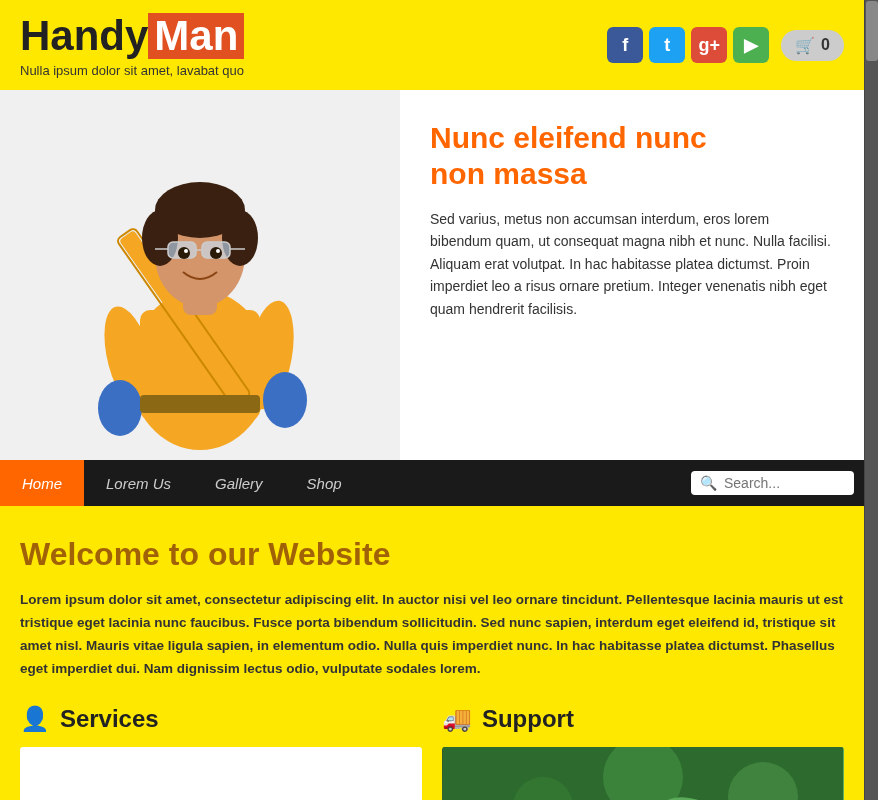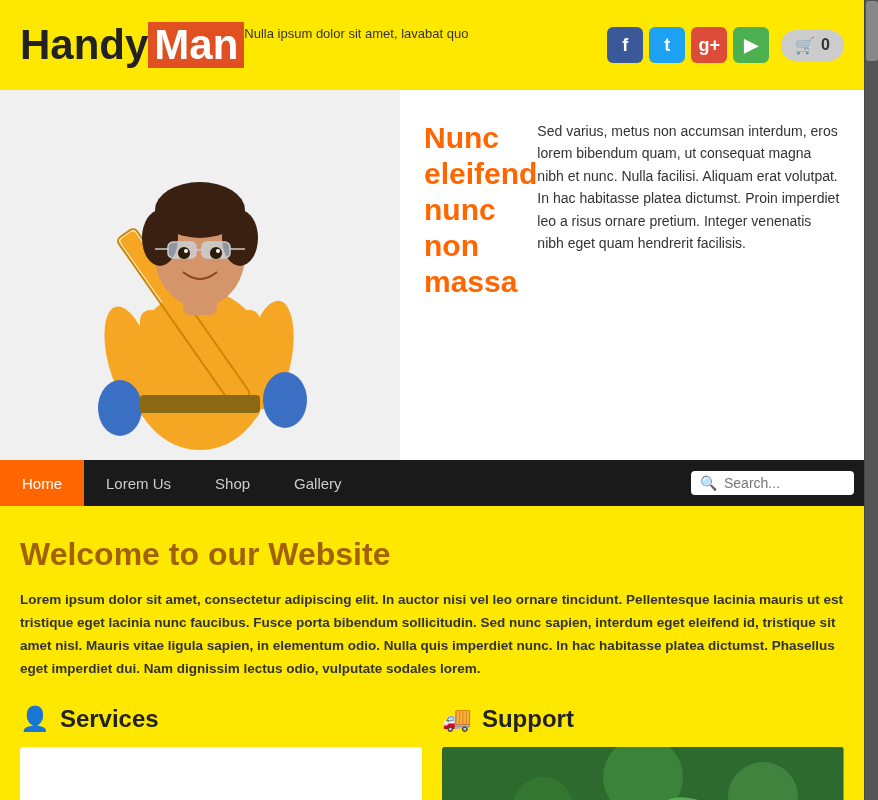--- a/index.html
+++ b/index.html
@@ -7,21 +7,21 @@
 
     
     .header {
       background: #FFE800;
       padding: 10px 20px;
       display: flex;
       align-items: center;
       justify-content: space-between;
       min-height: 90px;
     }
-    .logo-area { display: flex; flex-direction: row; }
+    .logo-area { display: flex; flex-direction: column; }
     .logo-text {
       font-size: 42px;
       font-weight: 900;
       line-height: 1;
       color: #222;
     }
     .logo-text .man-box {
       background: #E05020;
       color: white;
       padding: 2px 6px;
@@ -75,22 +75,23 @@
       min-height: 360px;
       background: #e8e8e8;
       display: flex;
       align-items: flex-end;
       justify-content: center;
       overflow: hidden;
       flex-shrink: 0;
     }
     .hero-content {
       flex: 1;
-      padding: 30px 24px;
-      display: flex;
+      padding: 30px 30px;
+      display: flex;
+      flex-direction: column;
       justify-content: flex-start;
     }
     .hero-title {
       font-size: 30px;
       font-weight: bold;
       color: #FF6600;
       margin-bottom: 16px;
       line-height: 1.2;
     }
     .hero-desc {
@@ -108,20 +109,21 @@
     }
     .nav-item {
       padding: 0 22px;
       height: 100%;
       display: flex;
       align-items: center;
       font-size: 15px;
       color: #ccc;
       cursor: pointer;
       text-decoration: none;
+      font-style: italic;
     }
     .nav-item.active {
       background: #FF6600;
       color: #fff;
     }
     .nav-search {
       margin-left: auto;
       display: flex;
       align-items: center;
       background: #fff;
@@ -305,22 +307,22 @@
           <span style="white-space: pre-line;">Nunc eleifend nunc
 non massa</span>
         </div>
         <div class="hero-desc">Sed varius, metus non accumsan interdum, eros lorem bibendum quam, ut consequat magna nibh et nunc. Nulla facilisi. Aliquam erat volutpat. In hac habitasse platea dictumst. Proin imperdiet leo a risus ornare pretium. Integer venenatis nibh eget quam hendrerit facilisis.</div>
       </div>
     </div>
 
     <nav class="navbar">
       <a class="nav-item active">Home</a>
       <a class="nav-item">Lorem Us</a>
+      <a class="nav-item">Gallery</a>
       <a class="nav-item">Shop</a>
-      <a class="nav-item">Gallery</a>
       <div class="nav-search">
         <span class="search-icon-nav">🔍</span>
         <input type="text" placeholder="Search..." style="">
       </div>
     </nav>
 
     <div class="main-content">
       <h1 class="welcome-title">Welcome to our Website</h1>
       <p class="welcome-body">Lorem ipsum dolor sit amet, consectetur adipiscing elit. In auctor nisi vel leo ornare tincidunt. Pellentesque lacinia mauris ut est tristique eget lacinia nunc faucibus. Fusce porta bibendum sollicitudin. Sed nunc sapien, interdum eget eleifend id, tristique sit amet nisl. Mauris vitae ligula sapien, in elementum odio. Nulla quis imperdiet nunc. In hac habitasse platea dictumst. Phasellus eget imperdiet dui. Nam dignissim lectus odio, vulputate sodales lorem.</p>
 

